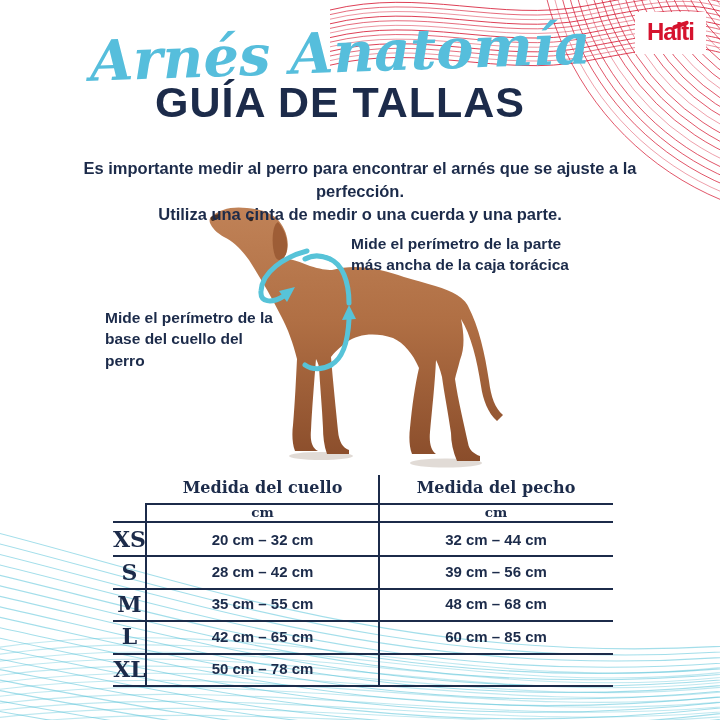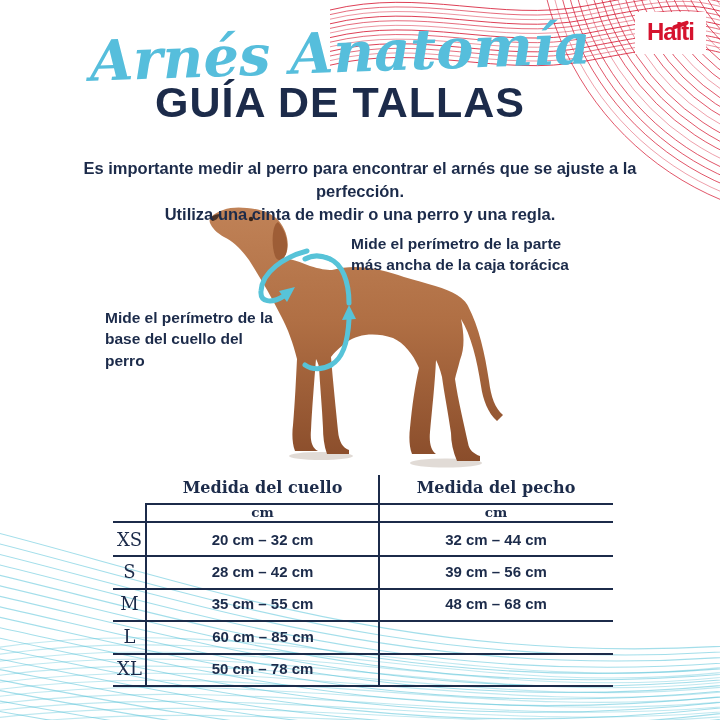--- a/index.html
+++ b/index.html
@@ -48,21 +48,21 @@
 
   .thead{position:absolute;top:0;left:33px;display:flex;height:31px;align-items:center;}
   .th{font-family:"DejaVu Serif","Liberation Serif",serif;font-weight:bold;font-size:16px;text-align:center;}
   .th-neck{width:233px;}
   .th-chest{width:234px;}
   .unit-row{position:absolute;top:31px;left:33px;display:flex;height:18px;align-items:center;}
   .unit{font-family:"DejaVu Serif","Liberation Serif",serif;font-weight:bold;font-size:13.5px;text-align:center;}
   .rows{position:absolute;top:51px;left:0;right:0;}
   .size-row{display:flex;height:32.4px;align-items:center;}
   .cell-size{width:33px;text-align:center;font-family:"DejaVu Serif","Liberation Serif",serif;
-    font-weight:normal;font-size:18px;}
+    font-weight:bold;font-size:22px;}
   .cell-neck{width:233px;text-align:center;font-size:15px;font-weight:bold;}
   .cell-chest{width:234px;text-align:center;font-size:15px;font-weight:bold;}
 </style>
 </head>
 <body>
 
 <div class="page">
 
   <svg id="deco-waves" class="deco" width="720" height="720" viewBox="0 0 720 720">
       <path d="M330 10 C420 -12,500 22,585 6 S690 -14,742 4" class="wr" opacity="0.90"></path>
@@ -137,21 +137,21 @@
     <span class="logo-bar"></span>
   </div>
 
   <div class="heading">
     <div class="script-title">Arnés Anatomía</div>
     <div class="main-title">GUÍA DE TALLAS</div>
   </div>
 
   <div class="intro">
     <div>Es importante medir al perro para encontrar el arnés que se ajuste a la perfección.</div>
-    <div>Utiliza una cinta de medir o una perro y una regla.</div>
+    <div>Utiliza una cinta de medir o una cuerda y una parte.</div>
   </div>
 
   <div class="dog-wrap">
     <svg width="460" height="274" viewBox="140 196 460 274">
       <defs>
         <linearGradient id="dogGrad" x1="0" y1="0" x2="0" y2="1">
           <stop offset="0" stop-color="#C08257"></stop>
           <stop offset="0.45" stop-color="#B06F44"></stop>
           <stop offset="1" stop-color="#8A4D2B"></stop>
         </linearGradient>
@@ -249,20 +249,21 @@
         <div class="cell-neck">28 cm – 42 cm</div>
         <div class="cell-chest">39 cm – 56 cm</div>
       </div>
       <div class="size-row">
         <div class="cell-size">M</div>
         <div class="cell-neck">35 cm – 55 cm</div>
         <div class="cell-chest">48 cm – 68 cm</div>
       </div>
       <div class="size-row">
         <div class="cell-size">L</div>
+        <div class="cell-neck">42 cm – 65 cm</div>
         <div class="cell-chest">60 cm – 85 cm</div>
       </div>
       <div class="size-row">
         <div class="cell-size">XL</div>
         <div class="cell-neck">50 cm – 78 cm</div>
       </div>
     </div>
   </div>
 
 </div>

